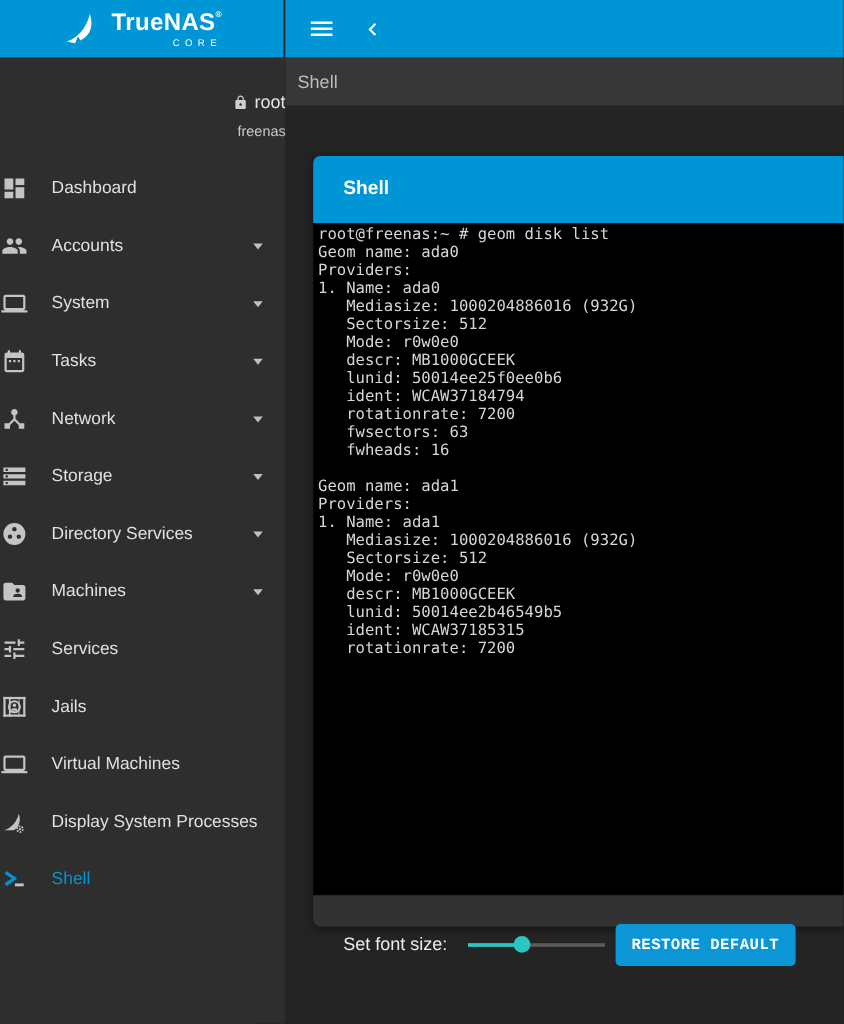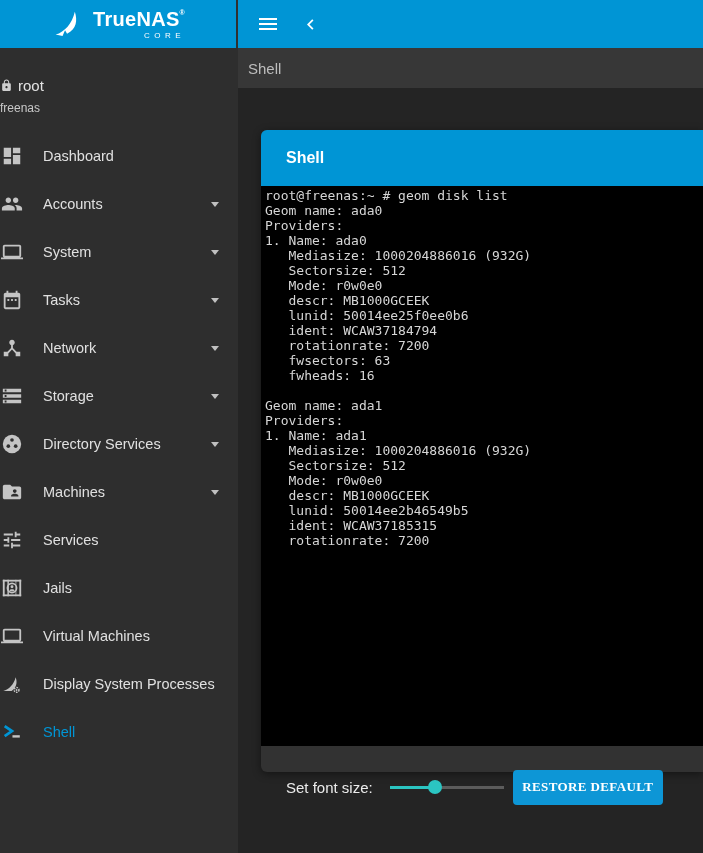--- a/index.html
+++ b/index.html
@@ -19,21 +19,21 @@
   .brand-subtitle { font-size:8px; letter-spacing:4.5px; text-align:right; margin-top:3px; }
   .topbar-rest { flex:1; background:#0095d5; display:flex; align-items:center;
                  padding-left:15px; gap:12px; }
   .icon-btn { width:30px; height:30px; display:flex; align-items:center; justify-content:center;
               color:#fff; cursor:pointer; }
   .icon-btn svg { width:24px; height:24px; }
   .icon-btn.back svg { width:21px; height:21px; }
   
   .sidebar { position:absolute; left:0; top:48px; width:238px; height:805px;
              background:#2e2e2e; overflow:hidden; }
-  .user-block { padding-top:29px; text-align:left; }
+  .user-block { padding-top:29px; text-align:right; }
   .user-name { font-size:15px; color:#e3e3e3; display:inline-flex; align-items:center; gap:5px; }
   .user-name svg { width:13px; height:13px; color:#cfcfcf; }
   .user-host { font-size:12px; color:#c9c9c9; margin-top:5px; }
   .nav { margin-top:17px; }
   .nav-item { height:48px; display:flex; align-items:center; padding:0 19px 0 1px;
               cursor:pointer; }
   .nav-icon { width:22px; height:22px; flex:none; color:#c4c4c4; display:flex;
               align-items:center; justify-content:center; }
   .nav-icon svg { width:22px; height:22px; display:block; }
   .nav-label { margin-left:20px; font-size:14.5px; color:#e0e0e0; white-space:nowrap; }
@@ -56,21 +56,21 @@
               font-family:"DejaVu Sans Mono", monospace; font-size:13px; line-height:15px;
               white-space:pre; padding:2px 0 0 4px; cursor:text; }
   .card-footer { height:82px; display:flex; align-items:center; padding-left:25px;border-radius:31px; }
   .footer-label { color:#ececec; font-size:15px; flex:none; }
   .slider { margin-left:17px; width:114px; height:14px; position:relative; flex:none; cursor:pointer; }
   .slider-track { position:absolute; left:0; right:0; top:6px; height:2.5px; background:#5c5c5c; }
   .slider-fill  { position:absolute; left:0; top:6px; width:45px; height:2.5px; background:#2bc5c2; }
   .slider-thumb { position:absolute; left:38px; top:0; width:14px; height:14px; border-radius:50%;
                   background:#2bc5c2; }
   .restore-btn { margin-left:9px; width:150px; height:35px; background:#0d96d6; color:#fff;
-                 border:none; border-radius:4px; font-family:Liberation Serif, serif;
+                 border:none; border-radius:4px; font-family:Liberation Mono, monospace;
                  font-size:13px; font-weight:bold; letter-spacing:.4px; cursor:pointer; flex:none; }
 </style>
 </head>
 <body>
 
 <div class="topbar">
   <div class="brand">
     <span class="brand-fin">
       <svg viewBox="0 0 36 36">
           <path fill="#ffffff" d="M5 29 C 15 26, 23 17, 26 4 C 29 13, 28 23, 17.5 28 L 15.3 24.3 L 12.6 30.6 Z"></path>

